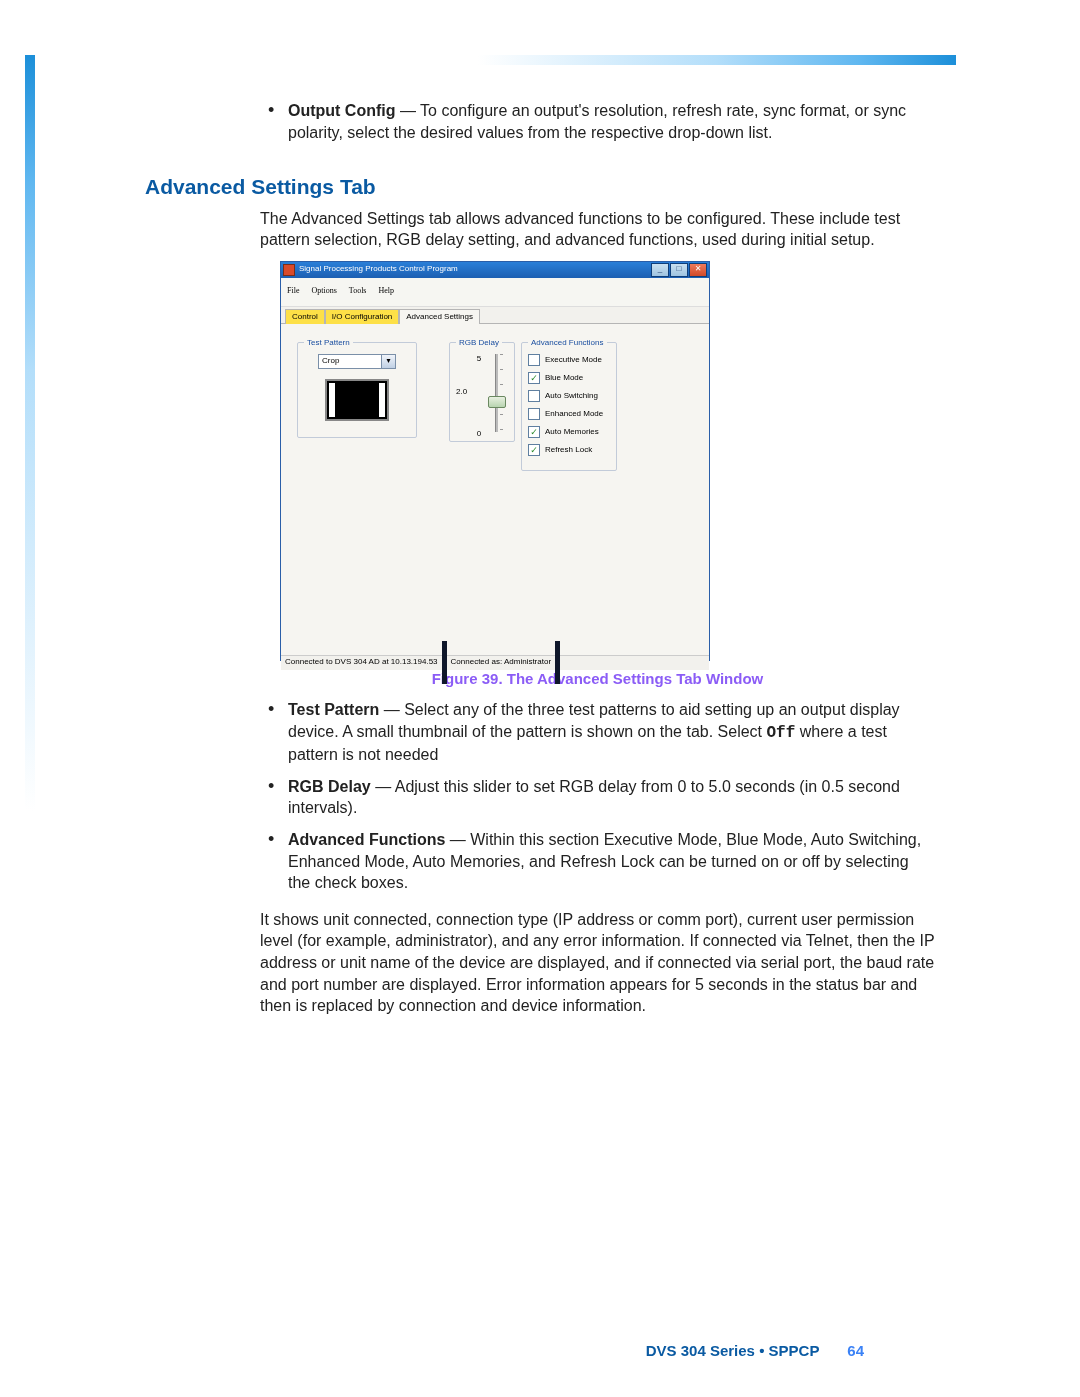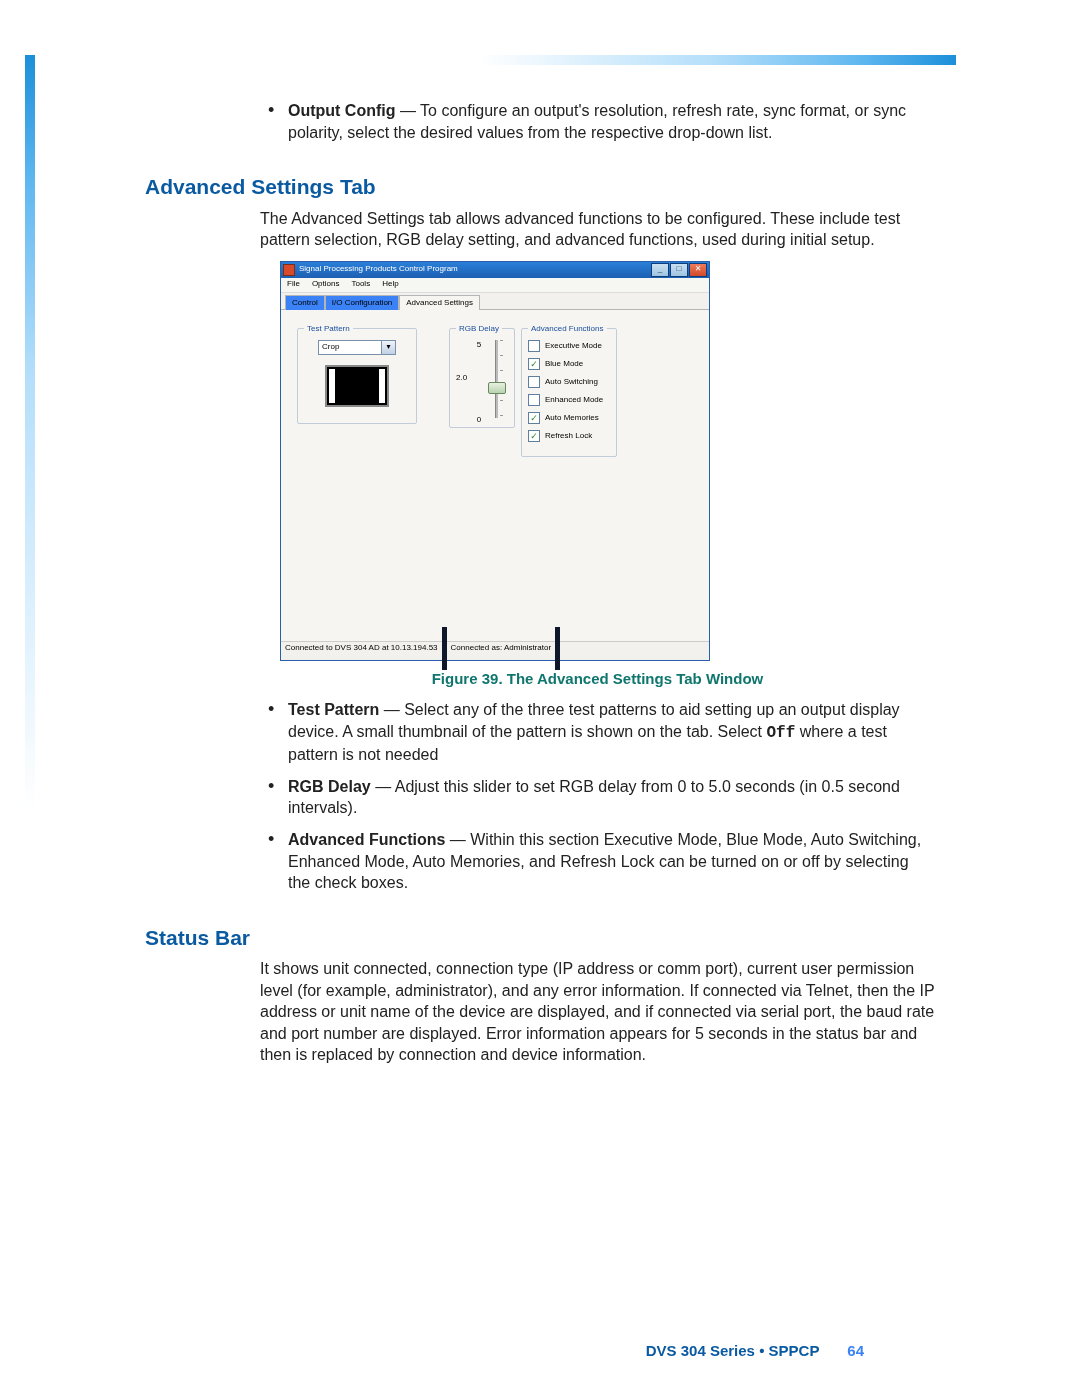--- a/index.html
+++ b/index.html
@@ -110,39 +110,40 @@
   }
   .winbtn.close {
     background: linear-gradient(180deg, #f07a5a 0%, #d04a2a 100%);
     color: #fff;
   }
   .menubar {
     display: flex;
     gap: 12px;
     height: 14px;
     align-items: center;
-    padding: 0 6px;
+    padding: 7px 6px;
     background: #f6f6f2;
     border-bottom: 1px solid #ddd;
+    font-family: Liberation Serif, serif;
   }
   .menubar span { font-size: 8px; }
   .tabs-row {
     display: flex;
     border-bottom: 1px solid #b5b5b5;
     background: #f2f1ed;
     padding: 2px 4px 0 4px;
     gap: 0;
     font-size: 8px;
   }
   .tab {
     padding: 2px 6px 1px 6px;
     border: 1px solid #b5b5b5;
     border-bottom: none;
     margin-bottom: -1px;
-    background: #3b82f6;
+    background: #fde047;
   }
   .tab.active { background: #f6f5f1; }
   .tab-body {
     position: relative;
     height: 346px;
     background: #f6f5f1;
     box-sizing: border-box;
   }
   fieldset.fs {
     position: absolute;
@@ -243,21 +244,21 @@
     align-items: center;
   }
   .statusbar .cell {
     padding: 16px 4px;
     border-right: 5px solid #0f172a;
   }
   .caption {
     text-align: center;
     font-weight: 600;
     font-size: 15px;
-    color: #0f766e;
+    color: #8b5cf6;
     margin: 6px 0 10px 115px;
   }
   .footer {
     position: absolute;
     bottom: 38px;
     left: 0; right: 92px;
     text-align: right;
     font-size: 15px;
     font-weight: 700;
     color: #0a5aa2;
@@ -388,21 +389,20 @@
         <strong>Test Pattern</strong><span> — Select any of the three test patterns to aid setting up an output display device. A small thumbnail of the pattern is shown on the tab. Select </span><span class="off-tag">Off</span><span> where a test pattern is not needed</span>
       </li>
       <li>
         <strong>RGB Delay</strong><span> — Adjust this slider to set RGB delay from 0 to 5.0 seconds (in 0.5 second intervals).</span>
       </li>
       <li>
         <strong>Advanced Functions</strong><span> — Within this section Executive Mode, Blue Mode, Auto Switching, Enhanced Mode, Auto Memories, and Refresh Lock can be turned on or off by selecting the check boxes.</span>
       </li>
     </ul>
 
-    <h2 class="section">Status Bar</h2>
     <p class="body">It shows unit connected, connection type (IP address or comm port), current user permission level (for example, administrator), and any error information. If connected via Telnet, then the IP address or unit name of the device are displayed, and if connected via serial port, the baud rate and port number are displayed. Error information appears for 5 seconds in the status bar and then is replaced by connection and device information.</p>
 
   </div>
 
   <div class="footer">
     <span>DVS 304 Series • SPPCP</span>
     <span class="pg">64</span>
   </div>
 </div>
 

